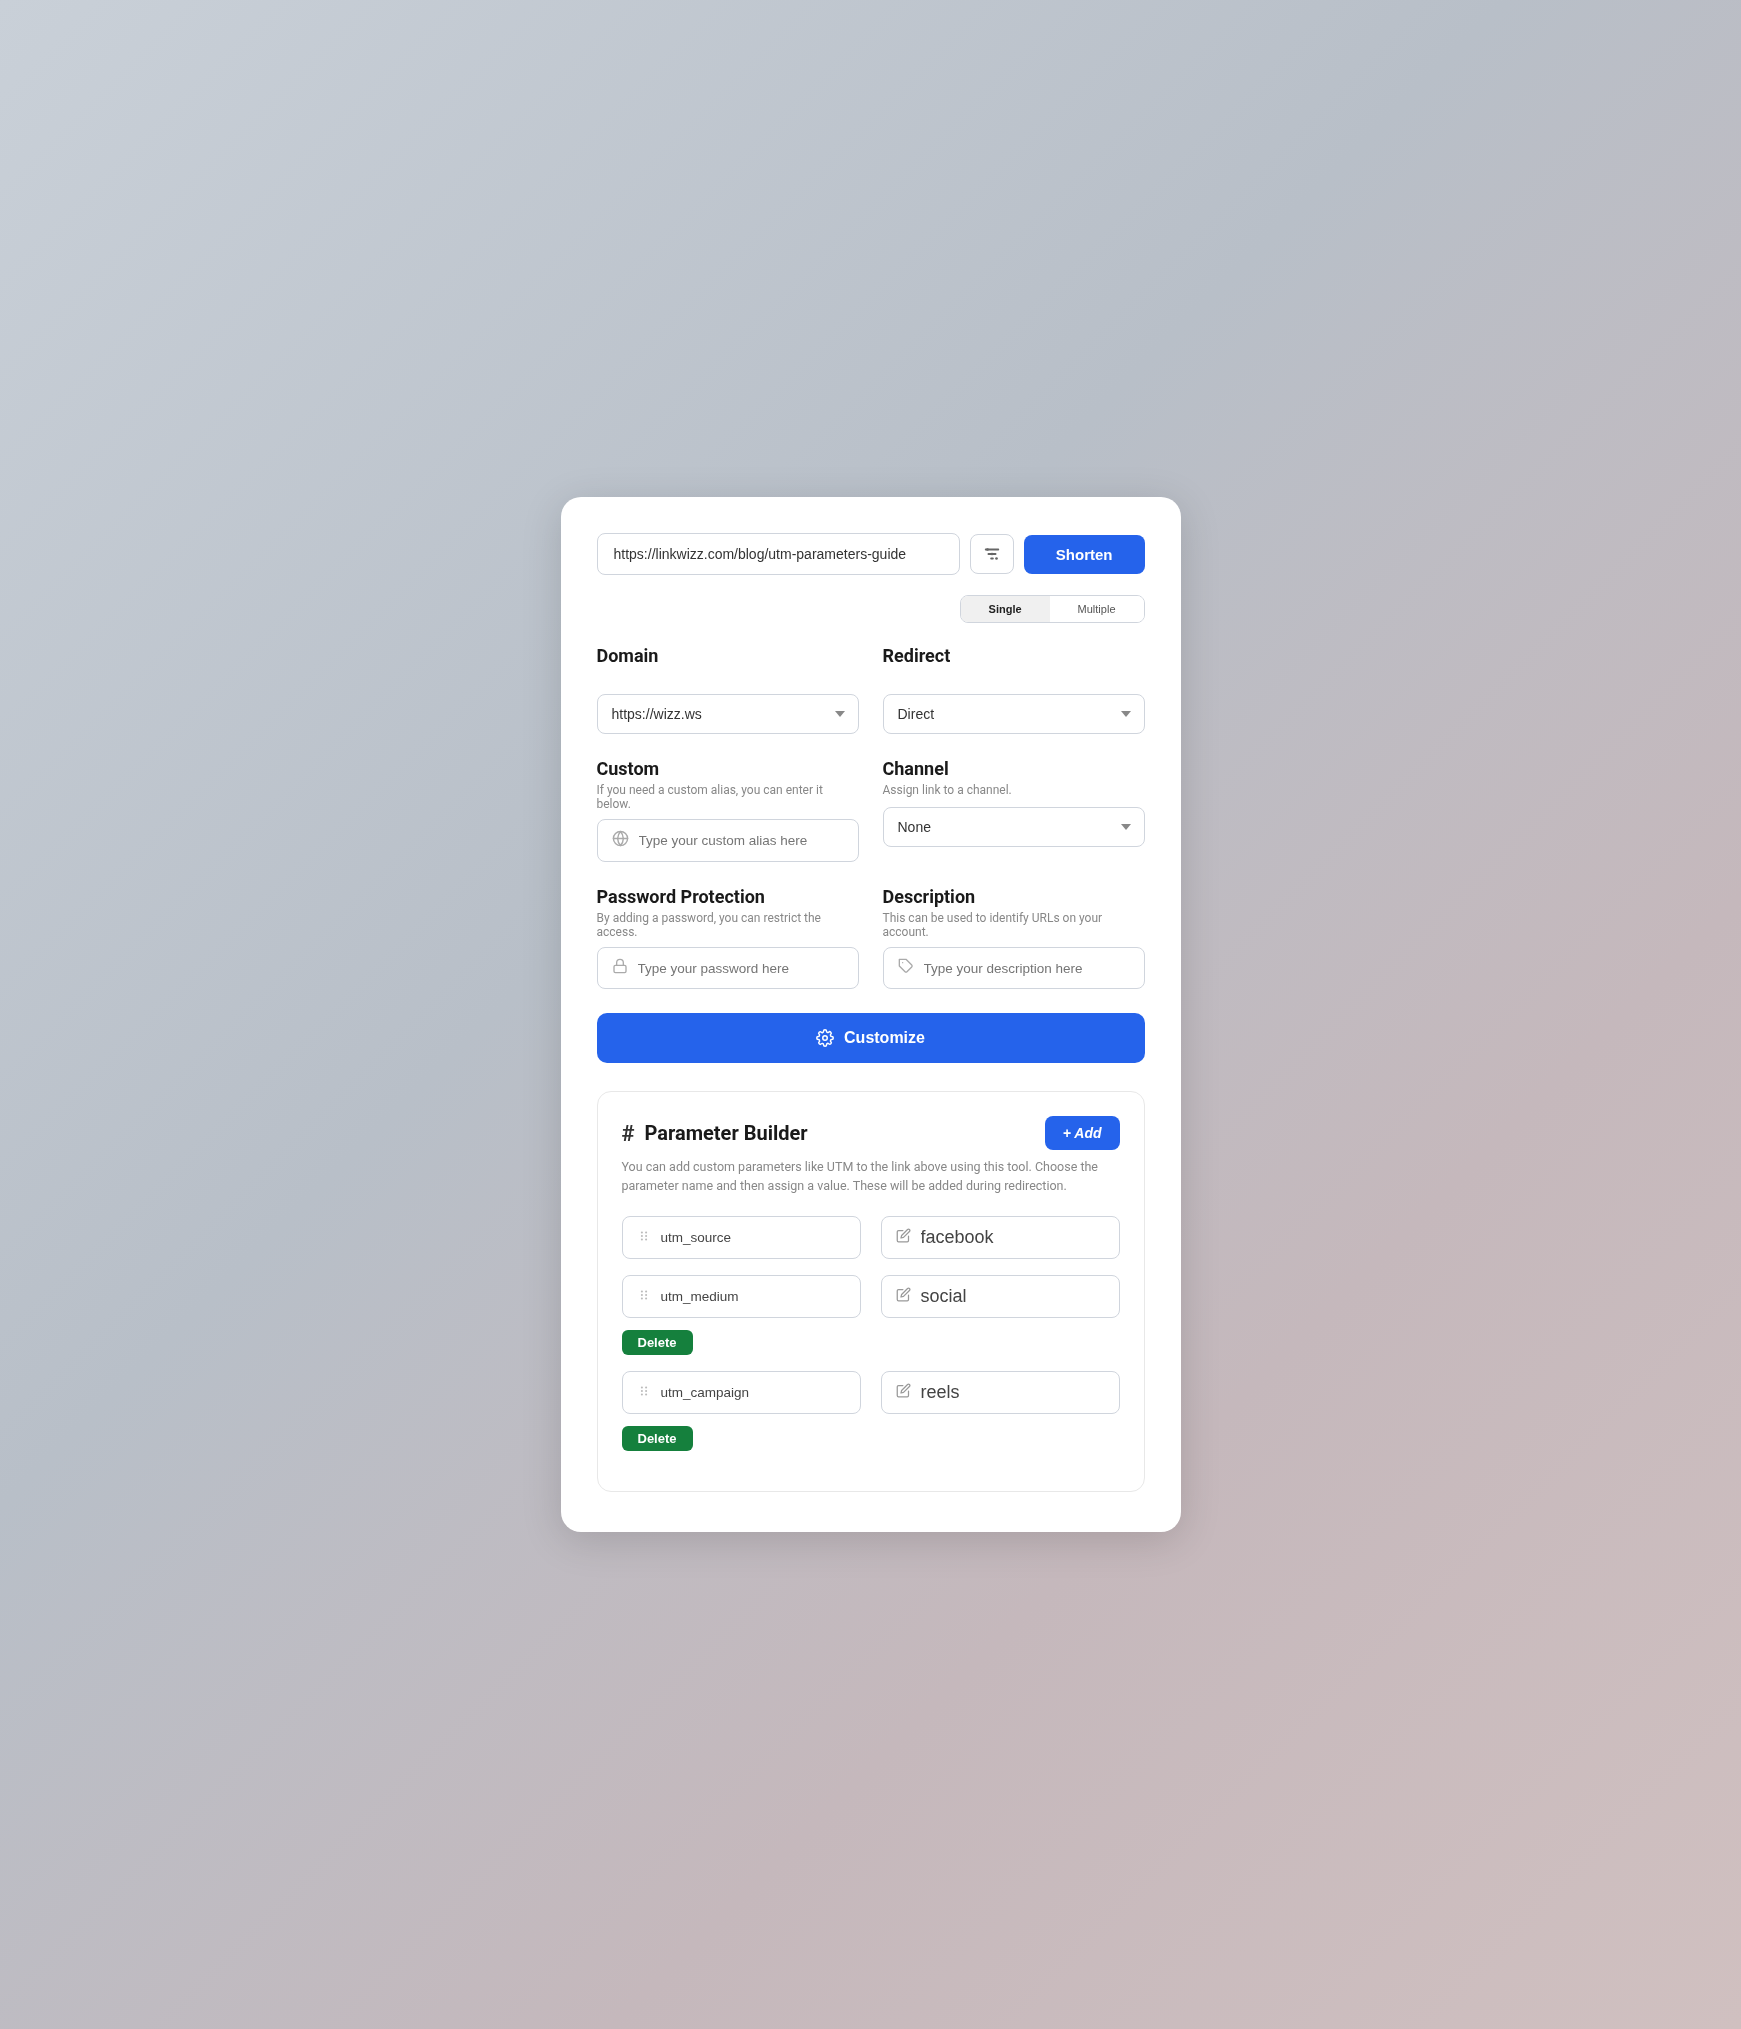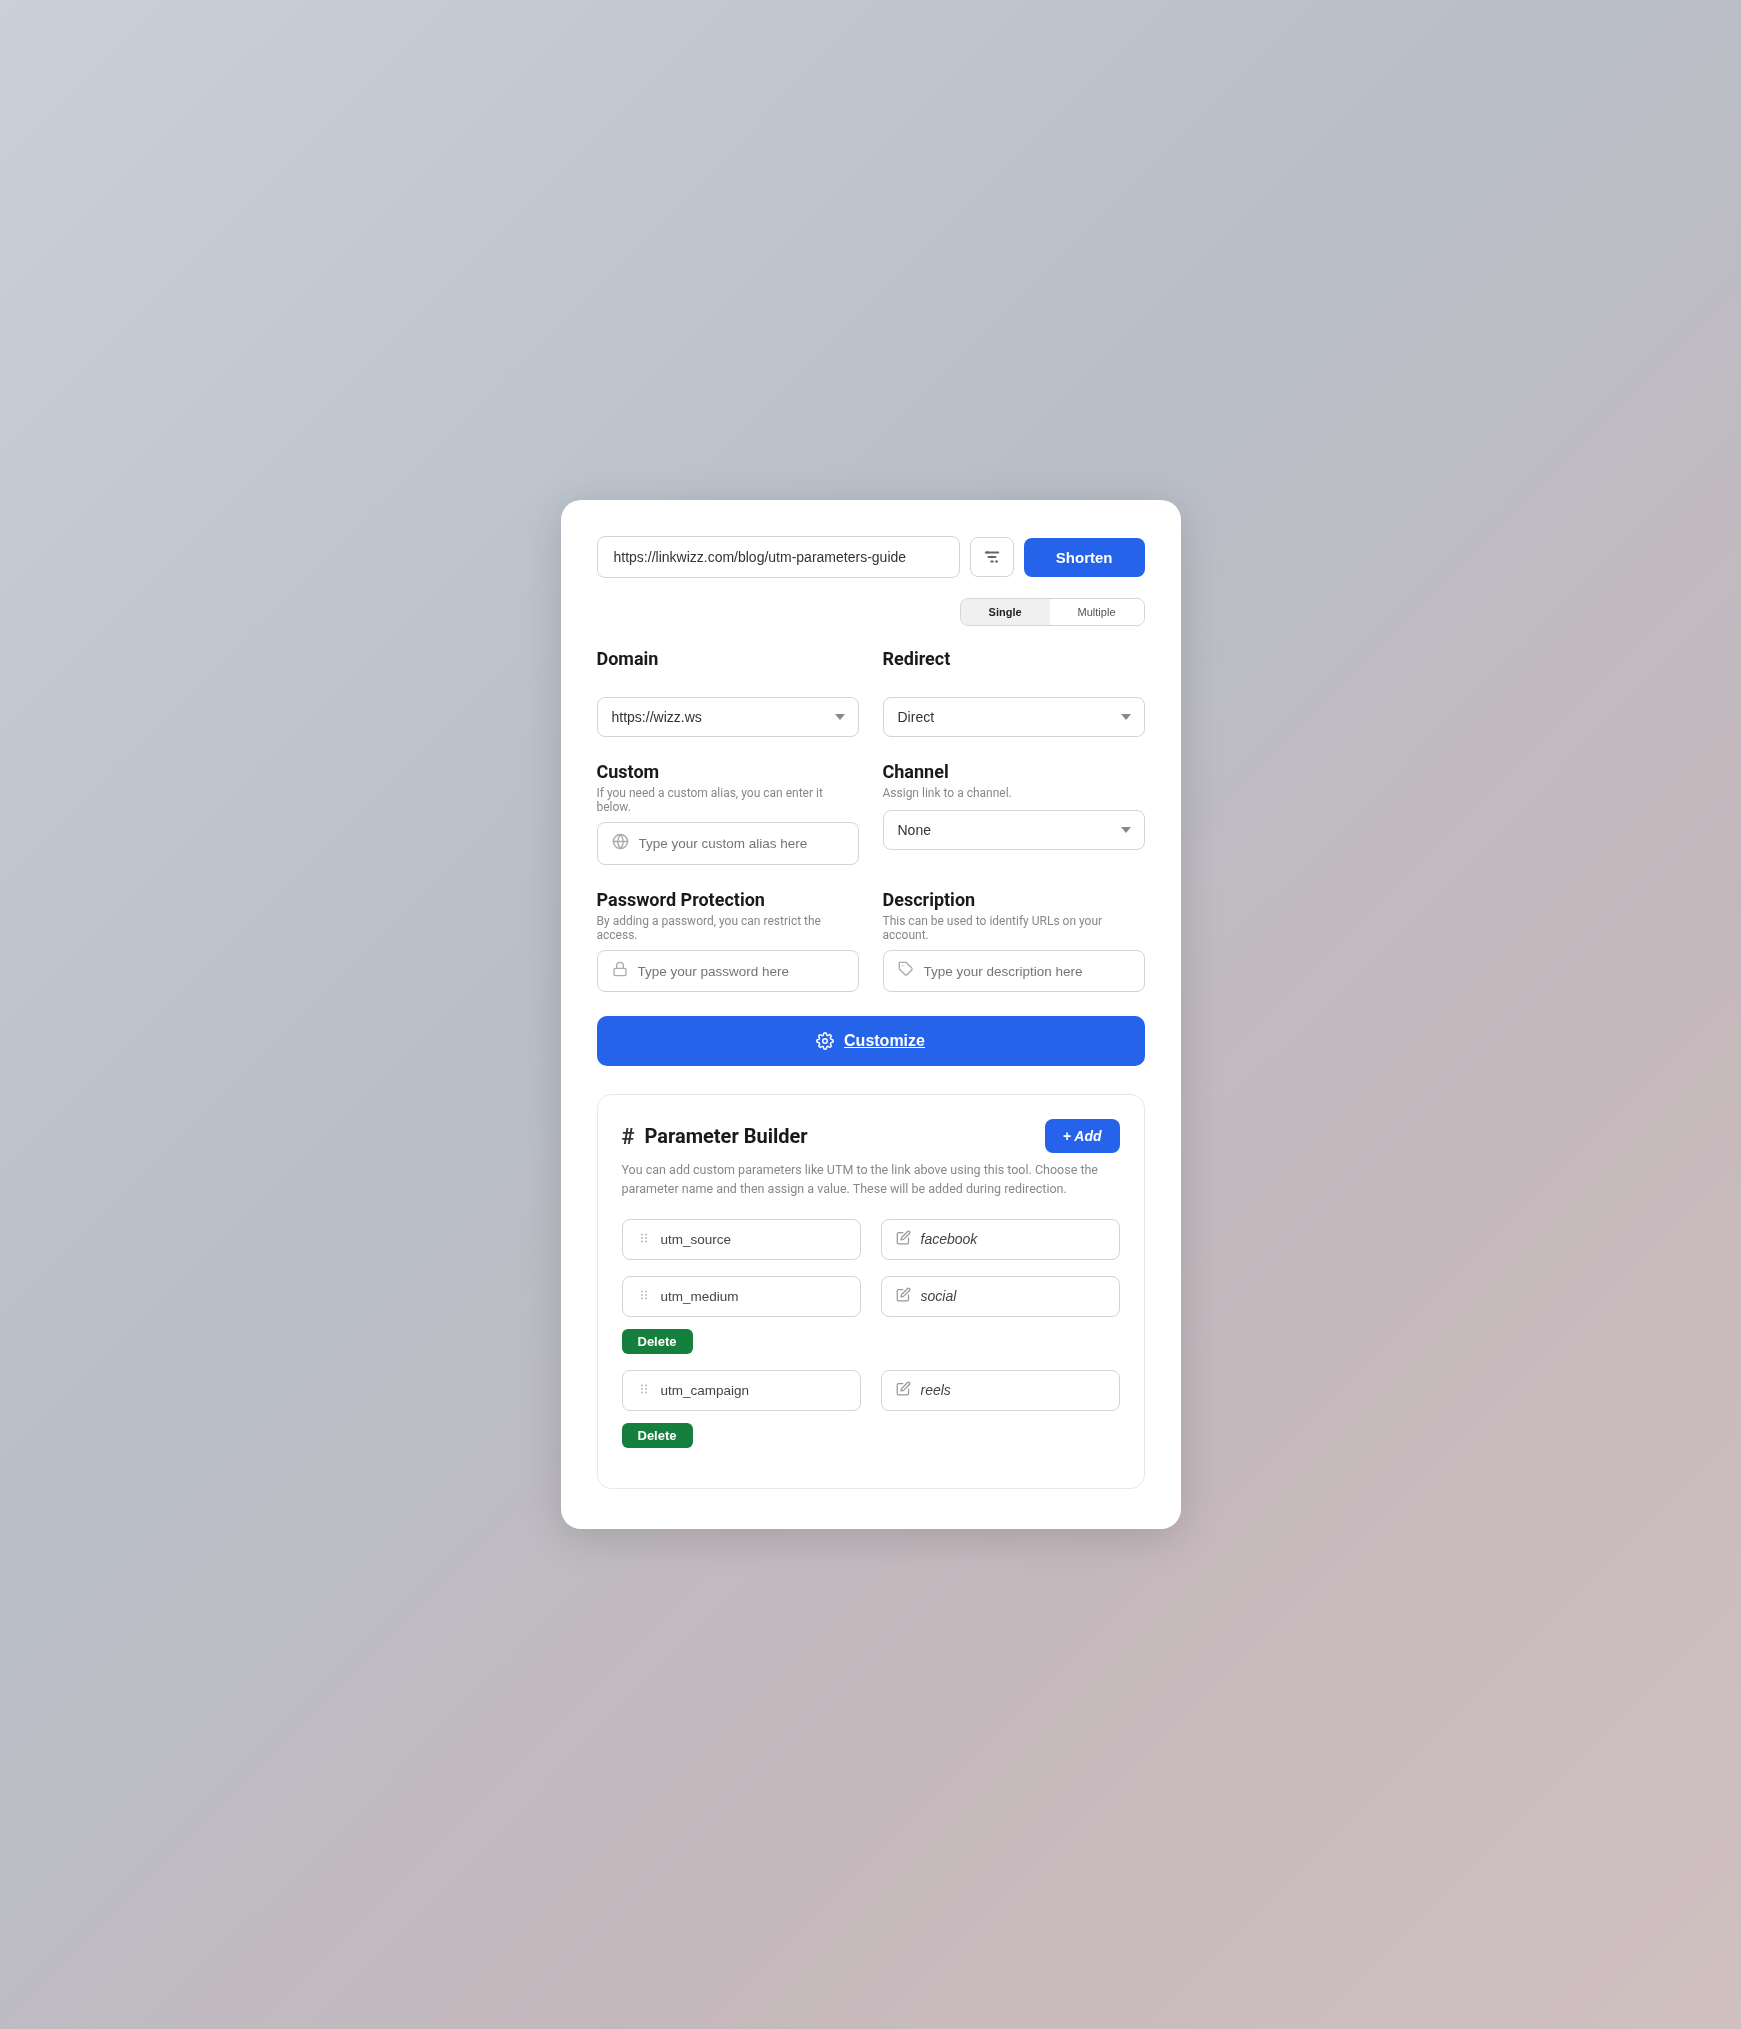--- a/index.html
+++ b/index.html
@@ -188,21 +188,20 @@
       border-radius: 10px;
       padding: 16px;
       font-size: 16px;
       font-weight: 600;
       cursor: pointer;
       display: flex;
       align-items: center;
       justify-content: center;
       gap: 10px;
       margin-bottom: 28px;
-      text-decoration: underline;
     }
 
     
     .param-builder {
       border: 1.5px solid #e8e8e8;
       border-radius: 14px;
       padding: 24px;
     }
 
     .param-header {
@@ -290,25 +289,24 @@
     }
 
     .param-value-wrap .edit-icon {
       color: #999;
       font-size: 15px;
     }
 
     .param-value-wrap input {
       border: none;
       outline: none;
-      font-size: 14px;
+      font-size: 18px;
       color: #444;
       width: 100%;
       background: transparent;
-      font-style: italic;
     }
 
     .param-item {
       margin-bottom: 16px;
     }
 
     .delete-btn {
       display: inline-block;
       background: #15803d;
       color: #fff;

